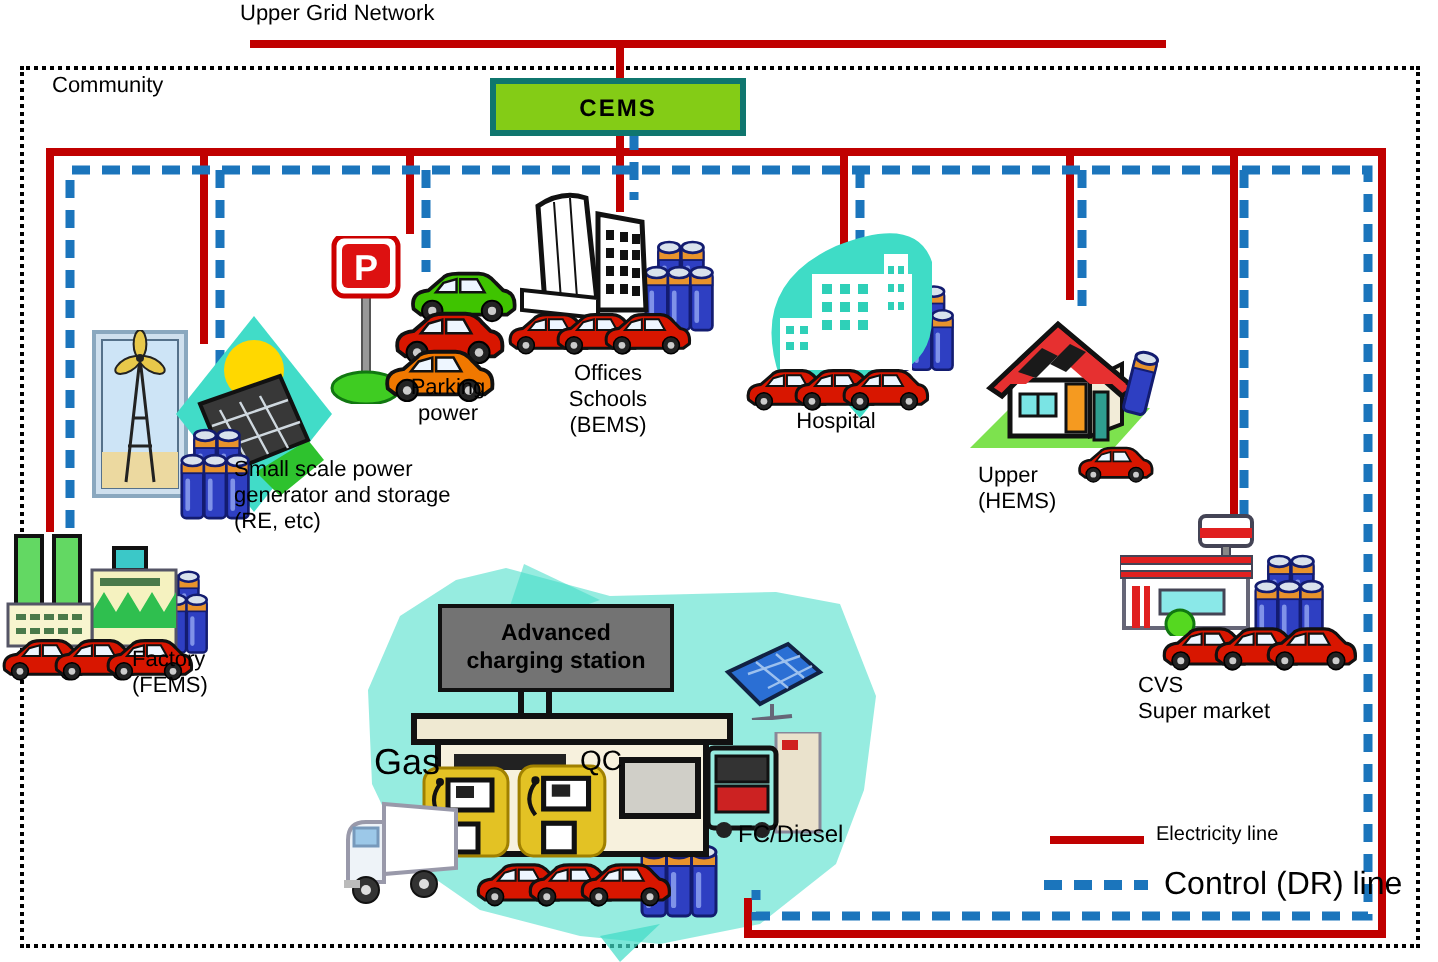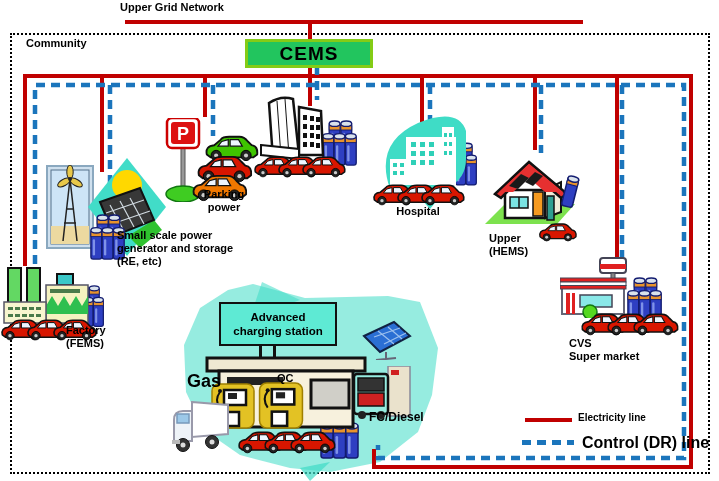--- a/index.html
+++ b/index.html
@@ -1,42 +1,42 @@
 <!DOCTYPE html>
 <html style="--electricity: #c00000; --control: #1b75bc; --teal: #3fdcc6;"><head>
 <meta charset="utf-8">
 <style>
   html,body{margin:0;padding:0;background:#fff;}
   .stage{
     position:relative;width:719px;height:481px;overflow:hidden;background:#fff;
     font-family:"Liberation Sans","DejaVu Sans",sans-serif;font-weight:bold;color:#000;
   }
   .abs{position:absolute;}
-  .lbl{position:absolute;white-space:pre-line;line-height:1.18;font-size:11px;font-weight:bold;z-index:6;}
+  .lbl{position:absolute;white-space:pre-line;line-height:1.18;font-size:11px;font-weight:normal;z-index:6;}
   .center{text-align:center;}
   .community-border{
     position:absolute;left:10px;top:33px;width:696px;height:437px;
     border:2px dotted #000;z-index:0;
   }
   .cems-box{
     position:absolute;left:245px;top:39px;width:122px;height:23px;
-    border:3px solid #84cc16;background:#22c55e;z-index:7;
+    border:3px solid #0f766e;background:#84cc16;z-index:7;
     display:flex;align-items:center;justify-content:center;
-    font-size:19px;letter-spacing:1px;
+    font-size:12px;letter-spacing:1px;
   }
   .community-label{font-size:11px;}
   .legend-line-e{position:absolute;left:525px;top:418px;width:47px;height:4px;background:var(--electricity);z-index:6;}
   .legend-line-c{position:absolute;left:522px;top:440px;width:52px;height:5px;z-index:6;
     background:repeating-linear-gradient(90deg,var(--control) 0 9px,transparent 9px 15px);}
   .post{position:absolute;width:3px;height:17px;background:#111;z-index:5;}
   svg{display:block;}
   .layer{position:absolute;left:0;top:0;}
   .z1{z-index:1}.z2{z-index:2}.z3{z-index:3}
   .sign-box{
-    position:absolute;left:219px;top:302px;width:114px;height:40px;background:#5eead4;
+    position:absolute;left:219px;top:302px;width:114px;height:40px;background:#737373;
     border:2.5px solid #111;z-index:6;display:flex;align-items:center;justify-content:center;
     font-size:11.5px;text-align:center;white-space:pre-line;line-height:1.25;
   }
 </style>
 </head>
 <body>
 
 <div class="stage">
 
   <div class="community-border"></div>
@@ -369,30 +369,33 @@
 
   <div class="lbl" style="left:120px;top:1px">Upper Grid Network</div>
   <div class="lbl community-label" style="left:26px;top:37px">Community</div>
   <div class="cems-box">CEMS</div>
 
   <div class="lbl" style="left:117px;top:229px;width:145px">Small scale power
 generator and storage
 (RE, etc)</div>
   <div class="lbl center" style="left:193px;top:188px;width:62px">Parking
 power</div>
+  <div class="lbl center" style="left:266px;top:181px;width:76px">Offices
+Schools
+(BEMS)</div>
   <div class="lbl center" style="left:385px;top:205px;width:66px">Hospital</div>
   <div class="lbl" style="left:489px;top:232px;width:70px">Upper
 (HEMS)</div>
   <div class="lbl" style="left:569px;top:337px;width:110px">CVS
 Super market</div>
   <div class="lbl" style="left:66px;top:324px;width:70px">Factory
 (FEMS)</div>
 
   <div class="lbl" style="left:187px;top:371px;font-size:18px">Gas</div>
-  <div class="lbl" style="left:277px;top:372px;font-size:11px">QC</div>
+  <div class="lbl" style="left:290px;top:372px;font-size:14px">QC</div>
   <div class="lbl" style="left:369px;top:410px;font-size:12px">FC/Diesel</div>
 
   <div class="legend-line-e"></div>
   <div class="lbl" style="left:578px;top:412px;font-size:10px">Electricity line</div>
   <div class="legend-line-c"></div>
   <div class="lbl" style="left:582px;top:434px;font-size:16px">Control (DR) line</div>
 
 </div>
 
 </body></html>

